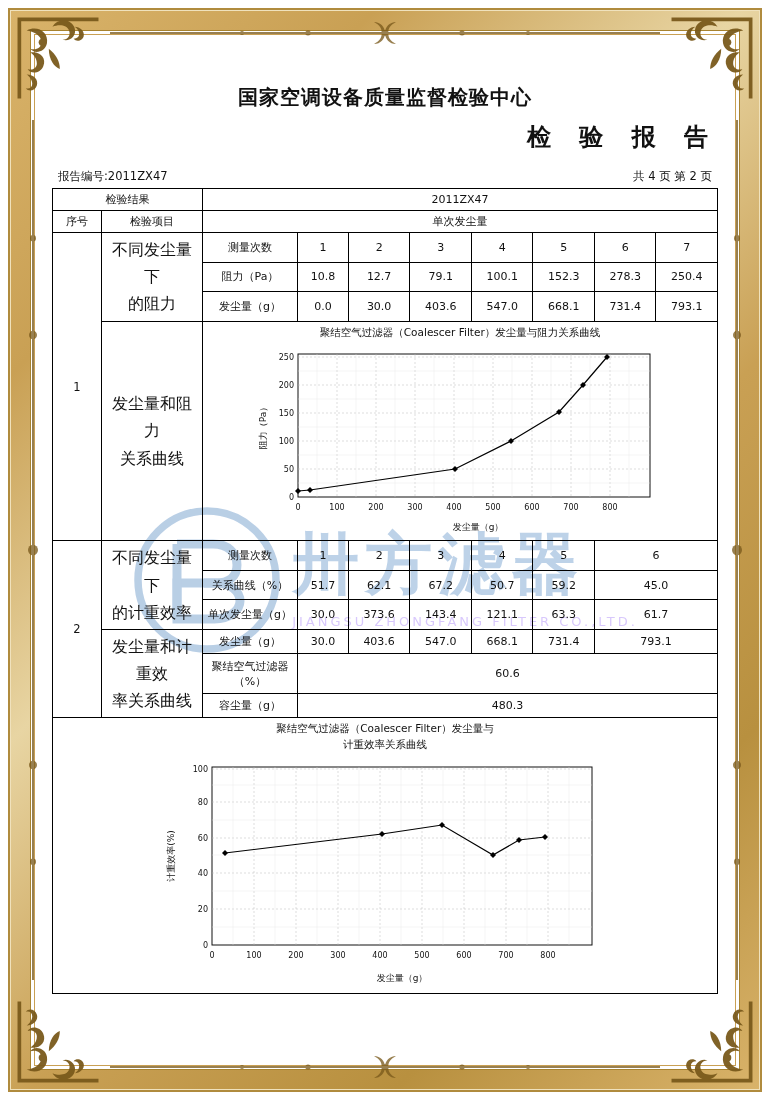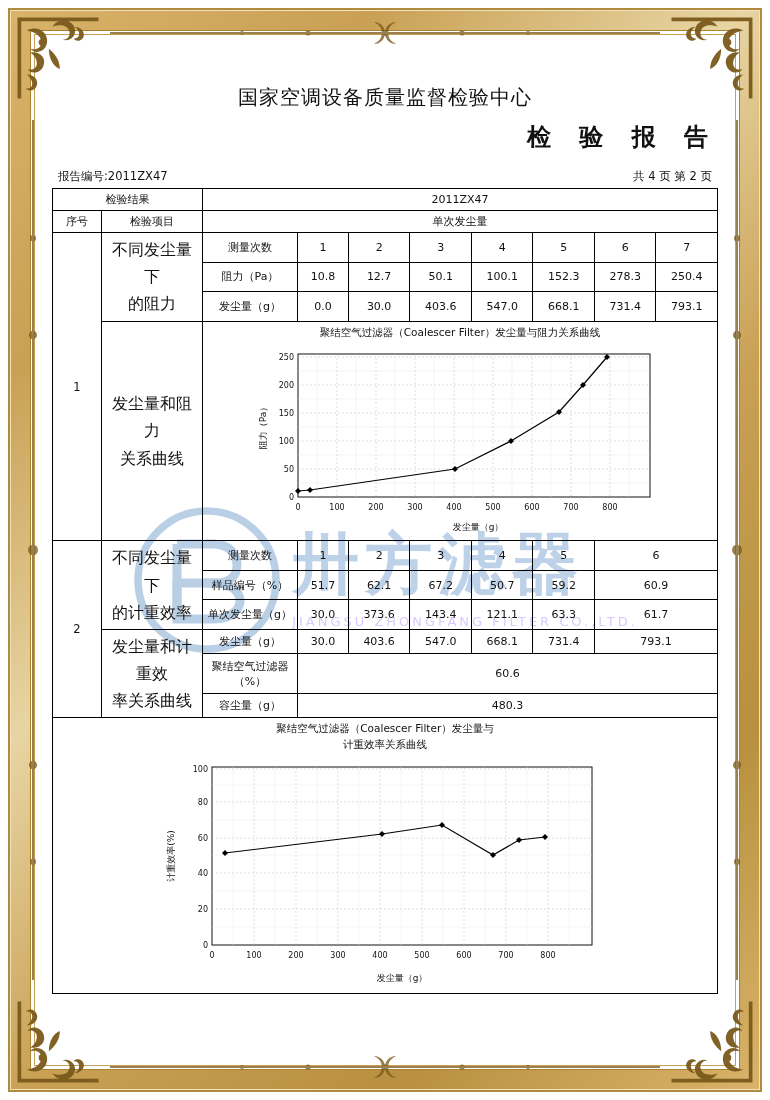--- a/index.html
+++ b/index.html
@@ -71,21 +71,21 @@
     font-size:13px;color:#8b5cf6;letter-spacing:3px;margin-top:16px;
   }
 
   
   .content{
     position:absolute;left:52px;top:56px;width:666px;
     z-index:5;
     color:#111;
   }
   .title1{
-    text-align:center;font-size:20px;font-weight:normal;letter-spacing:1px;margin-top:28px;
+    text-align:center;font-size:20px;font-weight:bold;letter-spacing:1px;margin-top:28px;
   }
   .title2{
     text-align:right;font-size:24px;font-weight:bold;letter-spacing:10px;margin-top:10px;
   }
   .meta{
     display:flex;justify-content:space-between;align-items:flex-end;
     font-size:11.5px;margin-top:16px;padding:0 6px 4px 6px;
   }
   table.main{
     border-collapse:collapse;width:100%;
@@ -278,21 +278,21 @@
         <td>3</td>
         <td>4</td>
         <td>5</td>
         <td>6</td>
         <td>7</td>
       </tr>
       <tr>
         <td>阻力（Pa）</td>
         <td>10.8</td>
         <td>12.7</td>
-        <td>50.1</td>
+        <td>79.1</td>
         <td>100.1</td>
         <td>152.3</td>
         <td>278.3</td>
         <td>250.4</td>
       </tr>
       <tr>
         <td>发尘量（g）</td>
         <td>0.0</td>
         <td>30.0</td>
         <td>403.6</td>
@@ -384,27 +384,27 @@
         <td rowspan="3" class="lbl">不同发尘量下<br>的计重效率</td>
         <td>测量次数</td>
         <td>1</td>
         <td>2</td>
         <td>3</td>
         <td>4</td>
         <td>5</td>
         <td colspan="2">6</td>
       </tr>
       <tr>
-        <td>样品编号（%）</td>
+        <td>关系曲线（%）</td>
         <td>51.7</td>
         <td>62.1</td>
         <td>67.2</td>
         <td>50.7</td>
         <td>59.2</td>
-        <td colspan="2">60.9</td>
+        <td colspan="2">45.0</td>
       </tr>
       <tr>
         <td>单次发尘量（g）</td>
         <td>30.0</td>
         <td>373.6</td>
         <td>143.4</td>
         <td>121.1</td>
         <td>63.3</td>
         <td colspan="2">61.7</td>
       </tr>

